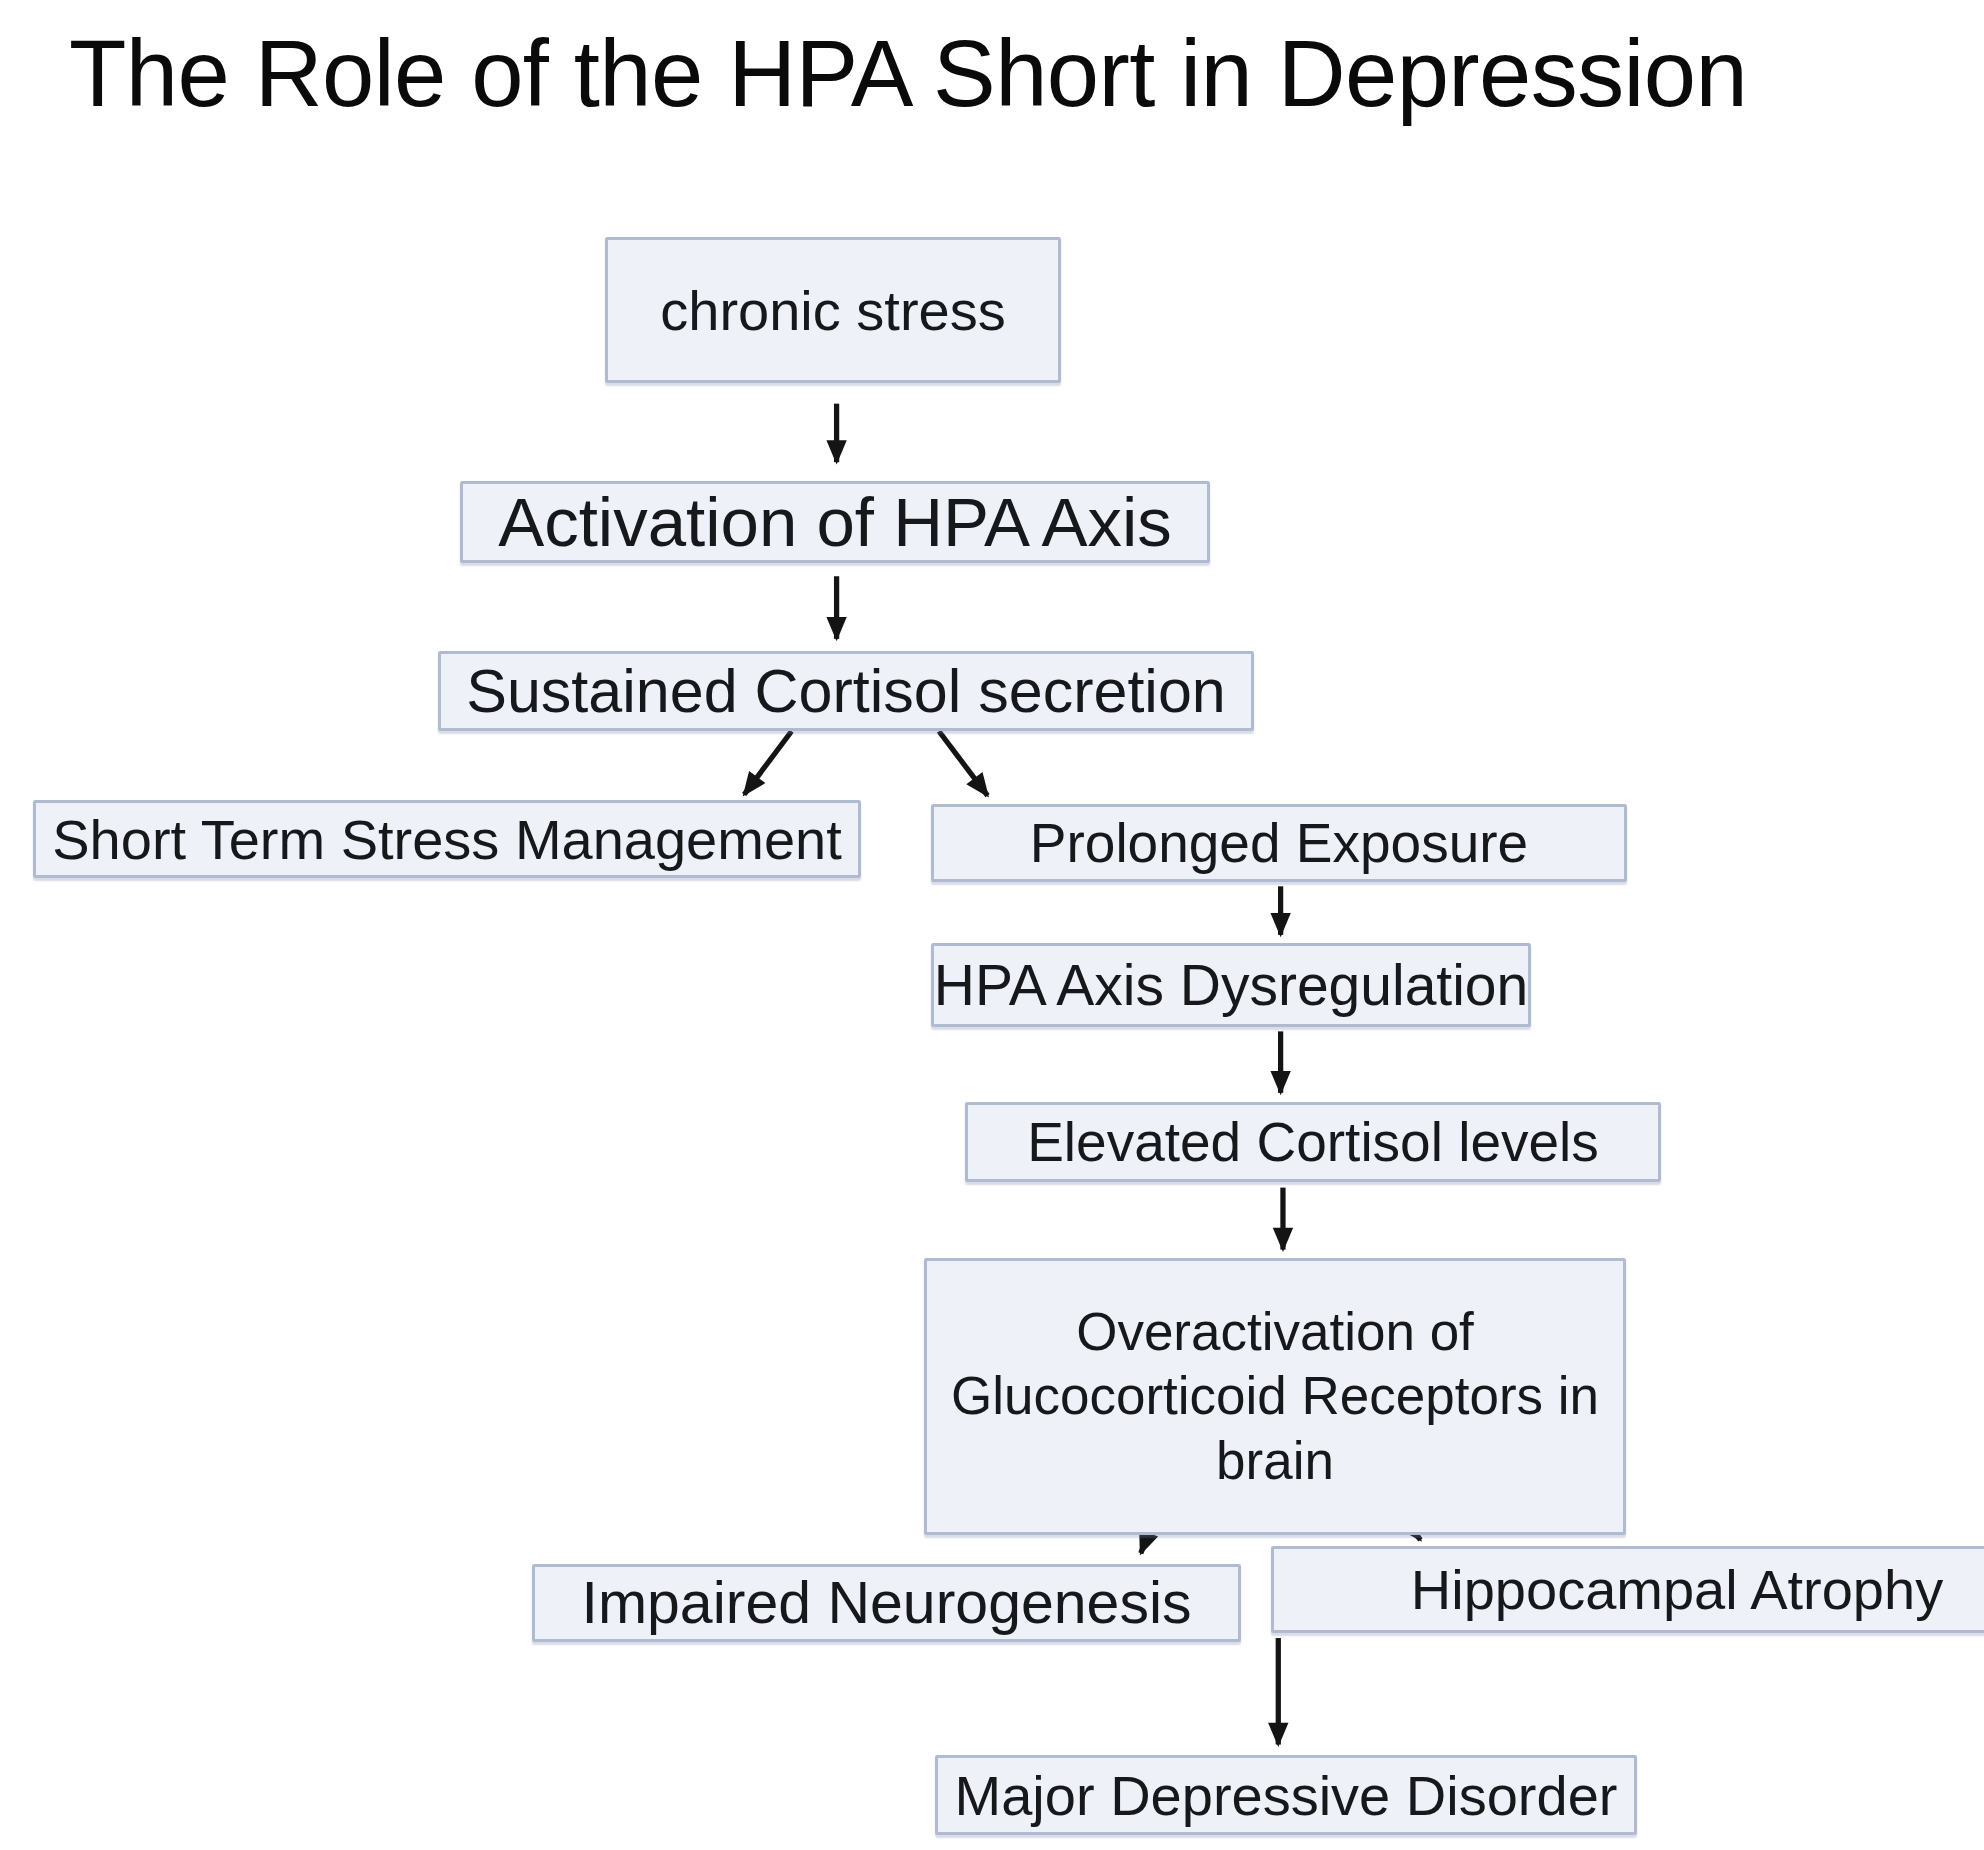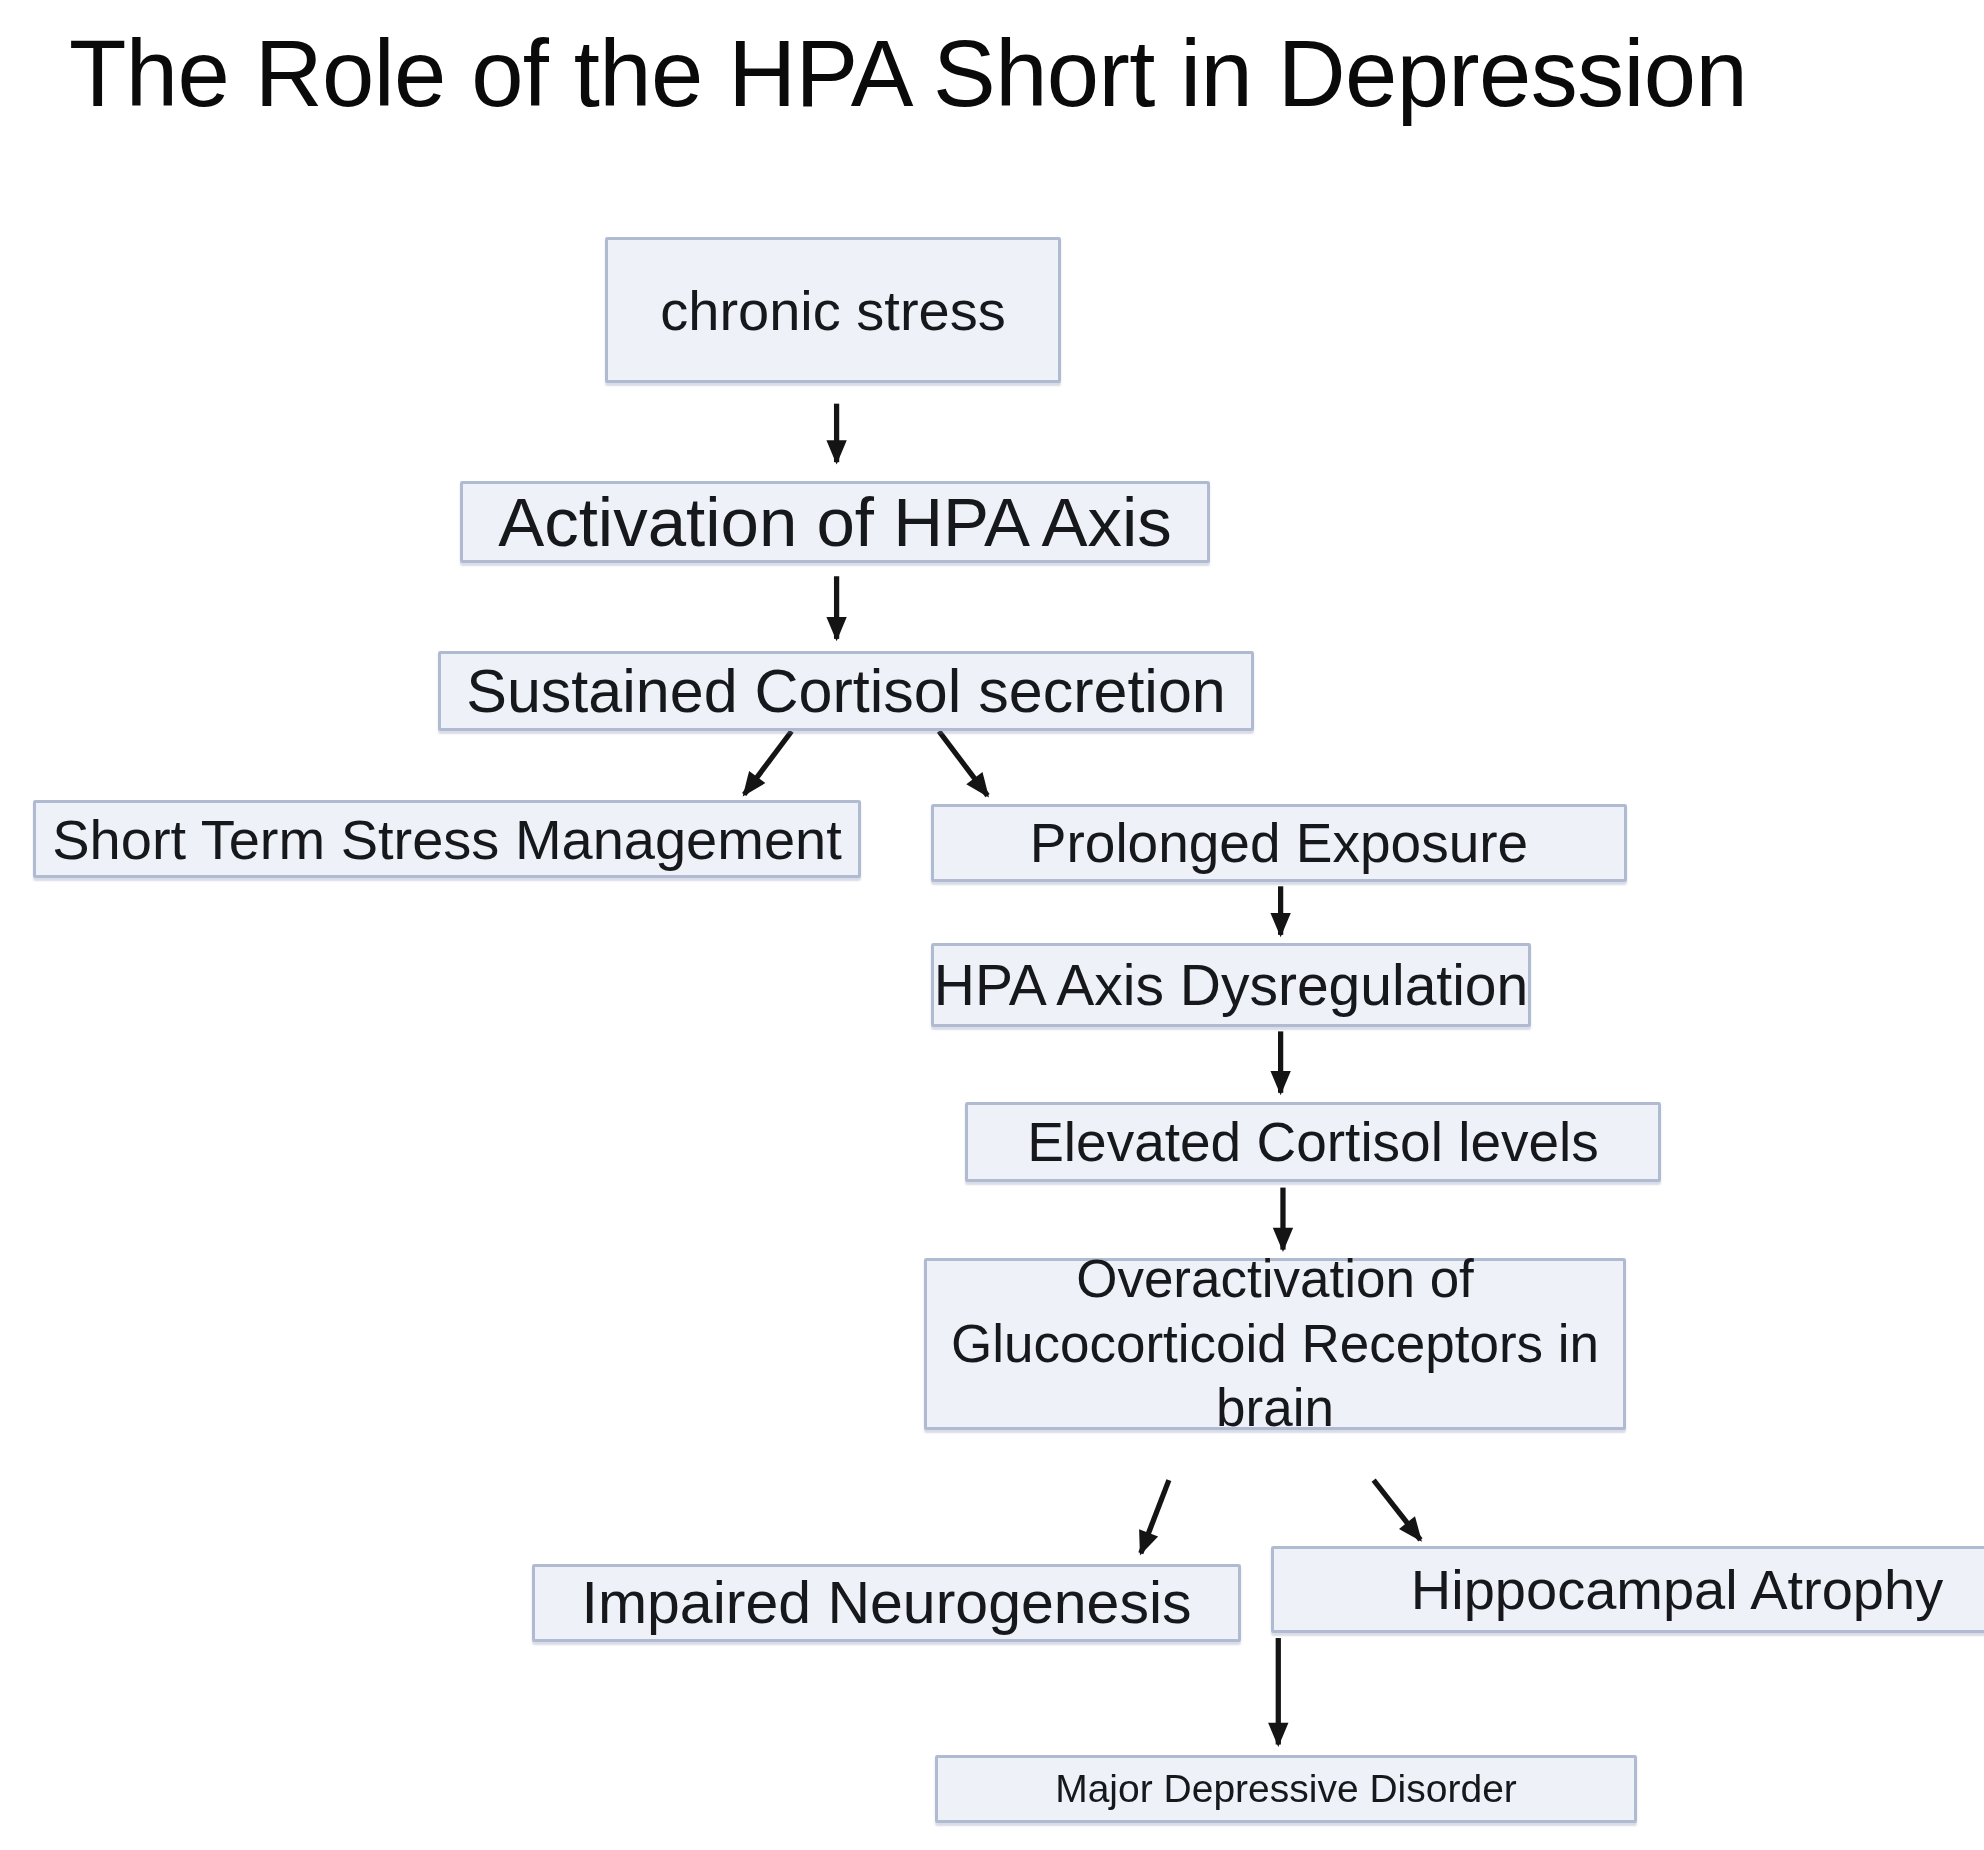--- a/index.html
+++ b/index.html
@@ -46,24 +46,24 @@
   }
   .node--wrap { white-space: normal; line-height: 1.22; padding: 0 23.4px; }
 
   #n-chronic        { left: 605px; top: 237px;  width: 456px;  height: 146px; font-size: 56px; }
   #n-activation     { left: 440px;  top: 481px;  width: 750px; height: 82px; font-size: 69px; margin-left: 20px; }
   #n-sustained      { left: 438px;  top: 651px; width: 816px; height: 80px; font-size: 61px; }
   #n-short-term     { left: 33px;   top: 800px; width: 828px; height: 78px; font-size: 56px; }
   #n-prolonged      { left: 931px; top: 804px; width: 696px; height: 78px; font-size: 55px; }
   #n-dysregulation  { left: 931px; top: 943px; width: 600px; height: 84px; font-size: 57px; }
   #n-elevated       { left: 929px; top: 1102px; width: 696px; height: 80px; font-size: 55px; margin-left: 36px; }
-  #n-overactivation { left: 924px; top: 1258px; width: 702px; height: 172px; font-size: 53px; }
+  #n-overactivation { left: 924px; top: 1258px; width: 702px; height: 277px; font-size: 53px; }
   #n-impaired       { left: 532px;  top: 1564px; width: 709px; height: 78px; font-size: 59px; }
   #n-hippocampal    { left: 1271px; top: 1546px; width: 812px; height: 87px; font-size: 56px; }
-  #n-mdd            { left: 935px; top: 1755px; width: 702px; height: 68px; font-size: 39px; }
+  #n-mdd            { left: 935px; top: 1755px; width: 702px; height: 80px; font-size: 56px; }
 </style>
 </head>
 <body>
 
 <div class="canvas">
 
   <div class="title">The Role of the HPA Short in Depression</div>
 
   <svg class="edges" width="1985" height="1851" viewBox="0 0 3393 3164" aria-hidden="true">
     <defs>

